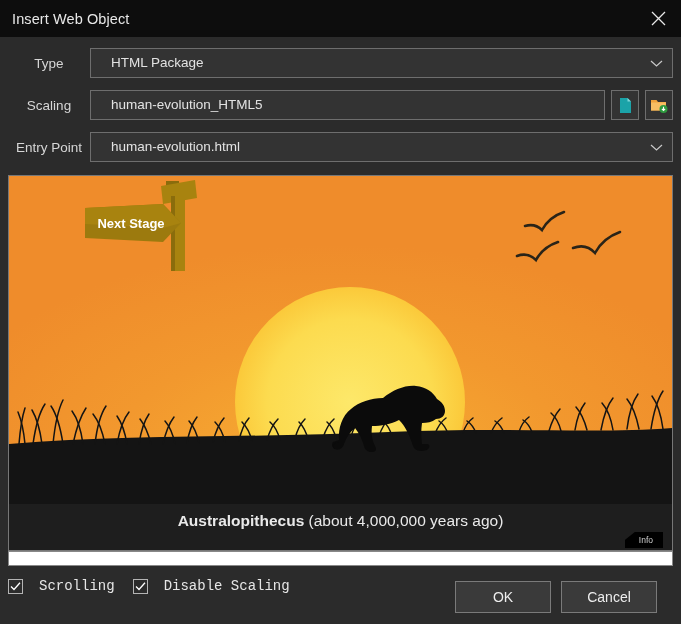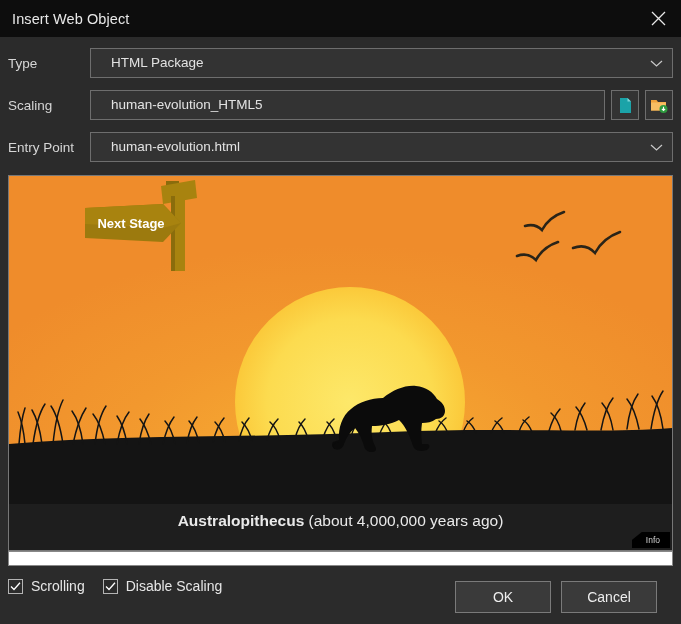--- a/index.html
+++ b/index.html
@@ -34,21 +34,21 @@
     cursor: pointer;
   }
   .close-btn svg { display: block; }
 
   
   .form {
     padding: 8px 8px 0 8px;
   }
   .row {
     display: flex; align-items: center;
-    height: 36px; margin-bottom: 6px;
+    height: 36px; margin-bottom: 6px; text-align: center;
   }
   .row .label {
     width: 82px; min-width: 82px;
     color: #d6d6d6; font-size: 13.5px;
   }
   .field-wrap { flex: 1; display: flex; align-items: center; height: 30px; }
 
   .combo, .textfield {
     height: 30px; flex: 1;
     background: #333333;
@@ -93,21 +93,21 @@
     position: absolute; left: 0; bottom: 12px;
     width: 100%; height: 34px;
     background: #1e1e1e;
     display: flex; align-items: center; justify-content: center;
   }
   .caption {
     color: #e9e9e9; font-size: 15.5px;
   }
   .caption b { font-weight: bold; }
   .info-tab {
-    position: absolute; right: 2px; bottom: 2px;
+    position: absolute; right: 9px; bottom: 2px;
     height: 16px; padding: 0 10px 0 14px;
     background: #000000;
     color: #cfcfcf; font-size: 8.5px;
     display: flex; align-items: center;
     clip-path: polygon(10px 0, 100% 0, 100% 100%, 0 100%, 0 50%);
     cursor: pointer;
   }
   .scrollbar {
     margin: 0 8px;
     height: 15px;
@@ -116,21 +116,21 @@
     position: relative;
   }
 
   
   .checkrow {
     display: flex; align-items: center;
     padding: 12px 0 0 8px;
     gap: 18px;
   }
   .check {
-    display: flex; align-items: center; gap: 8px; cursor: pointer;
+    display: flex; align-items: center; gap: 16px; cursor: pointer; font-family: Liberation Mono, monospace;
   }
   .box {
     width: 15px; height: 15px;
     border: 1px solid #b4b4b4;
     background: #2b2b2b;
     display: flex; align-items: center; justify-content: center;
   }
   .check .ctext { color: #e6e6e6; font-size: 14px; }
 
   

